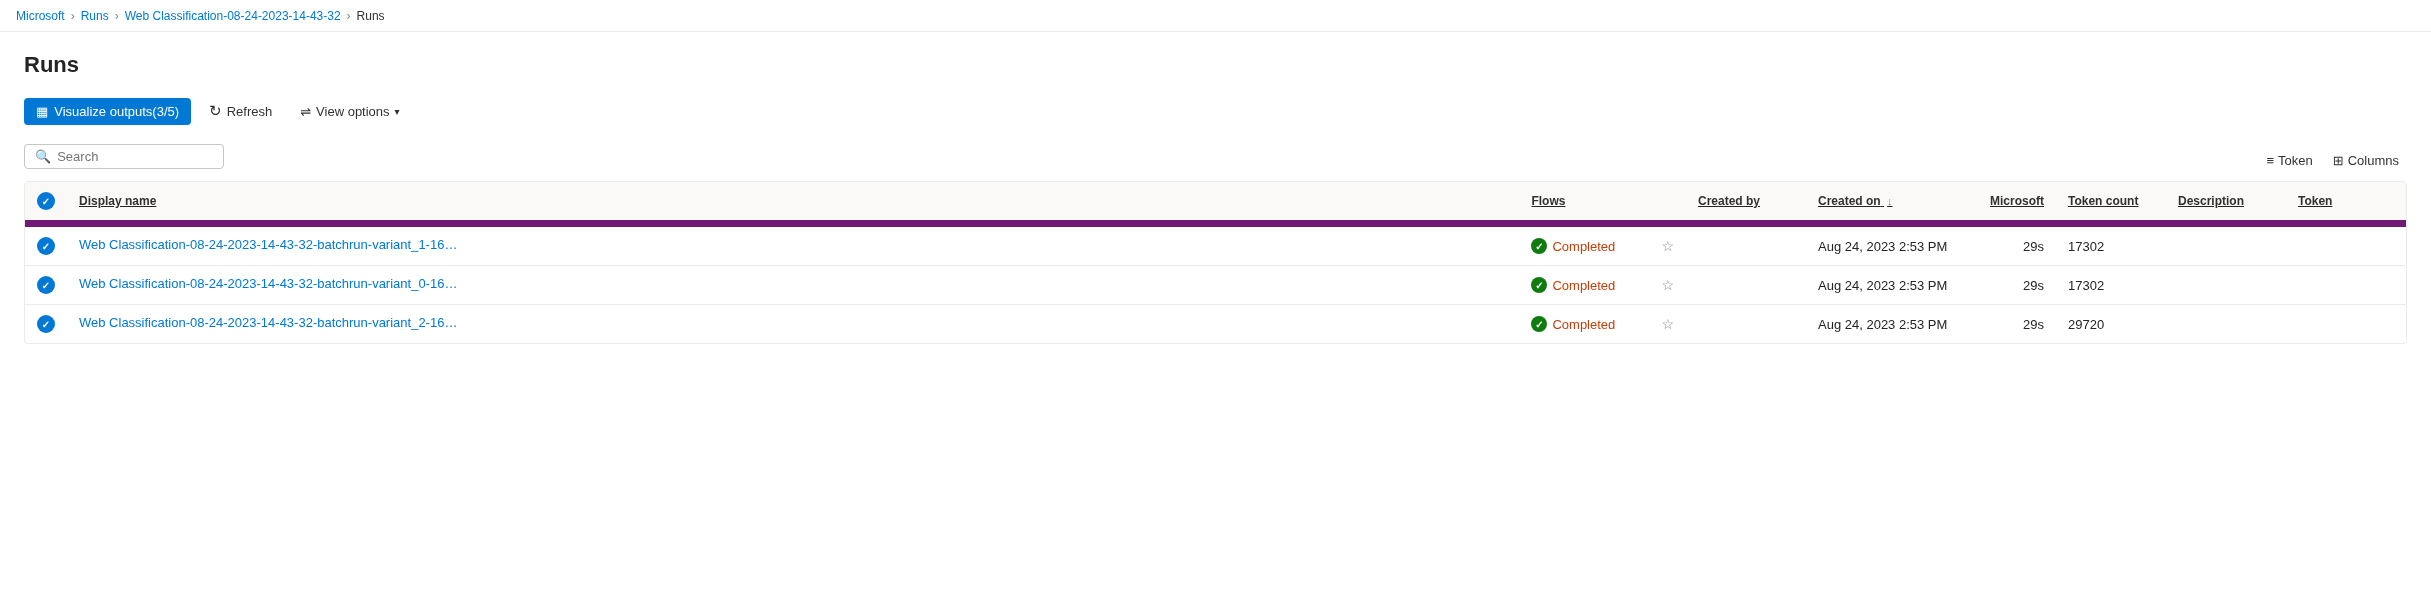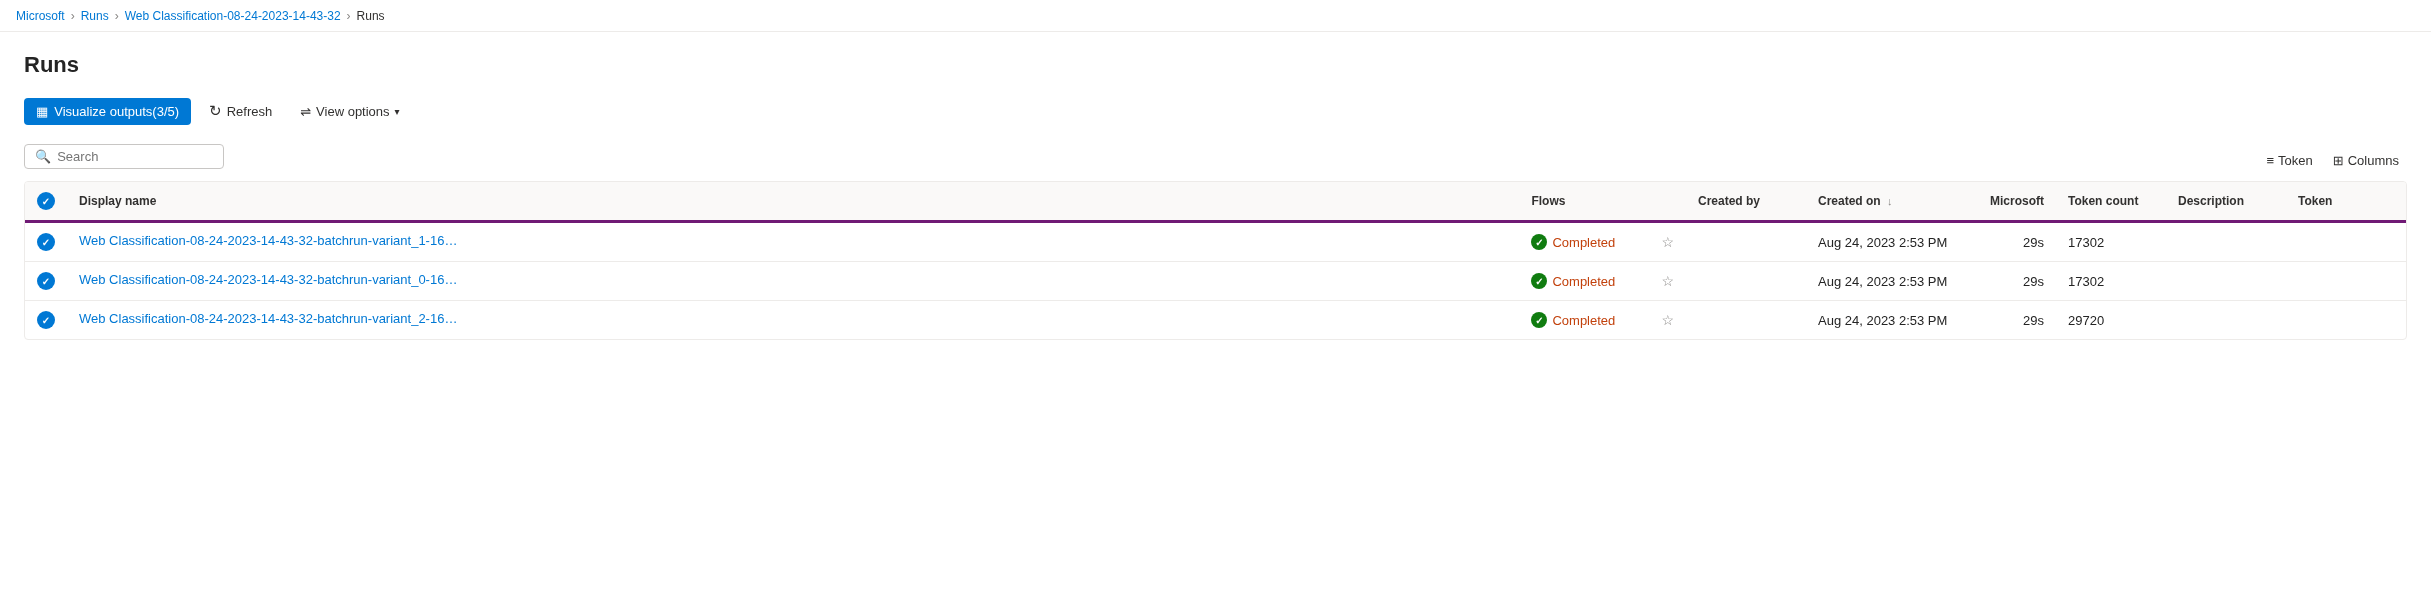--- a/index.html
+++ b/index.html
@@ -110,21 +110,22 @@
       border: 1px solid #edebe9;
       border-radius: 4px;
       overflow: hidden;
     }
     table {
       width: 100%;
       border-collapse: collapse;
     }
     thead tr {
       background: #faf9f8;
-      border-bottom: 3px solid #701a75;
+      border-bottom: 7px solid #701a75;
+      text-decoration: underline;
     }
     thead th {
       padding: 10px 12px;
       font-weight: 600;
       font-size: 12px;
       color: #323130;
       text-align: left;
       white-space: nowrap;
     }
     tbody tr {

